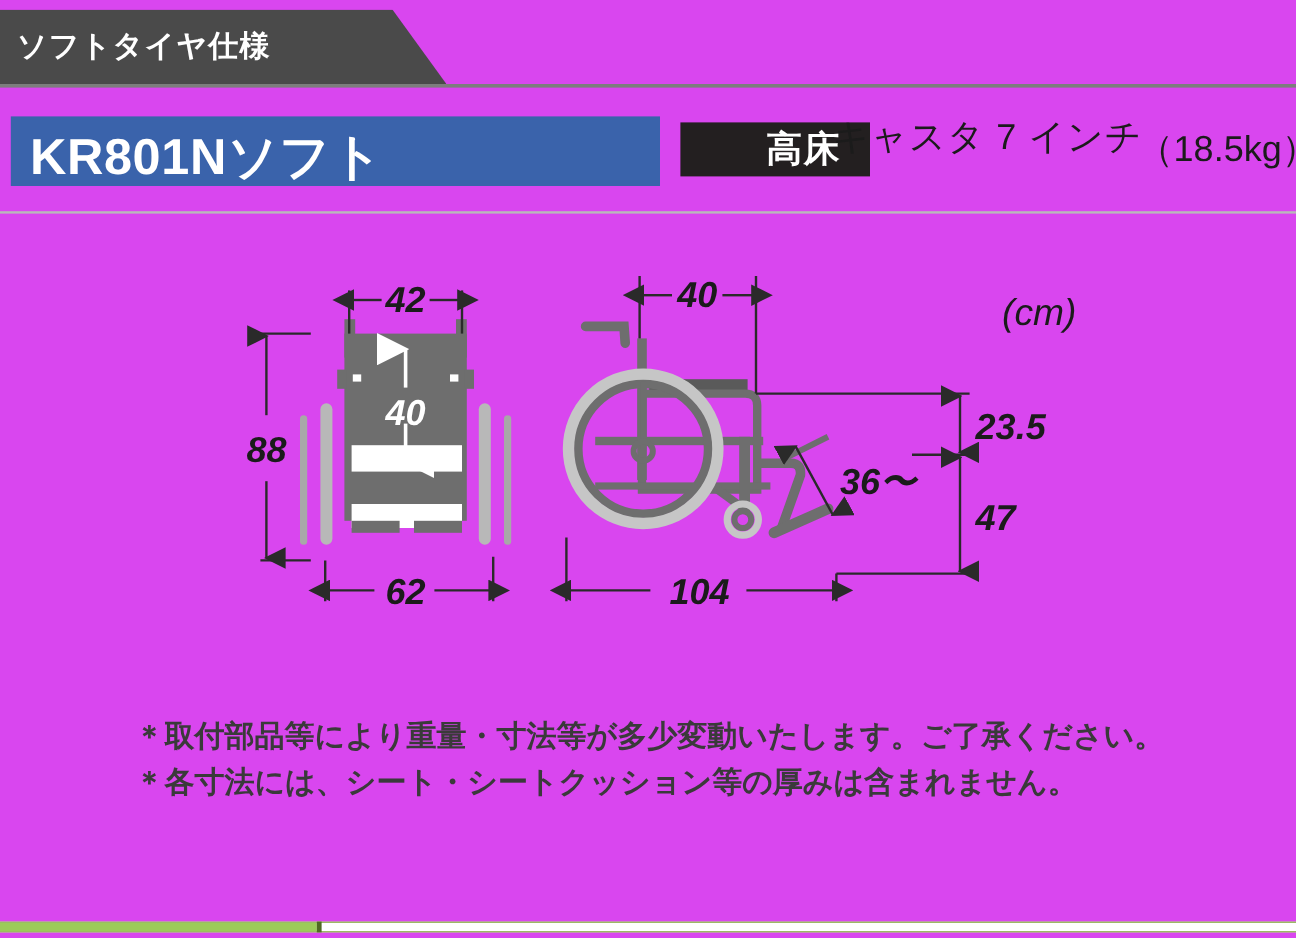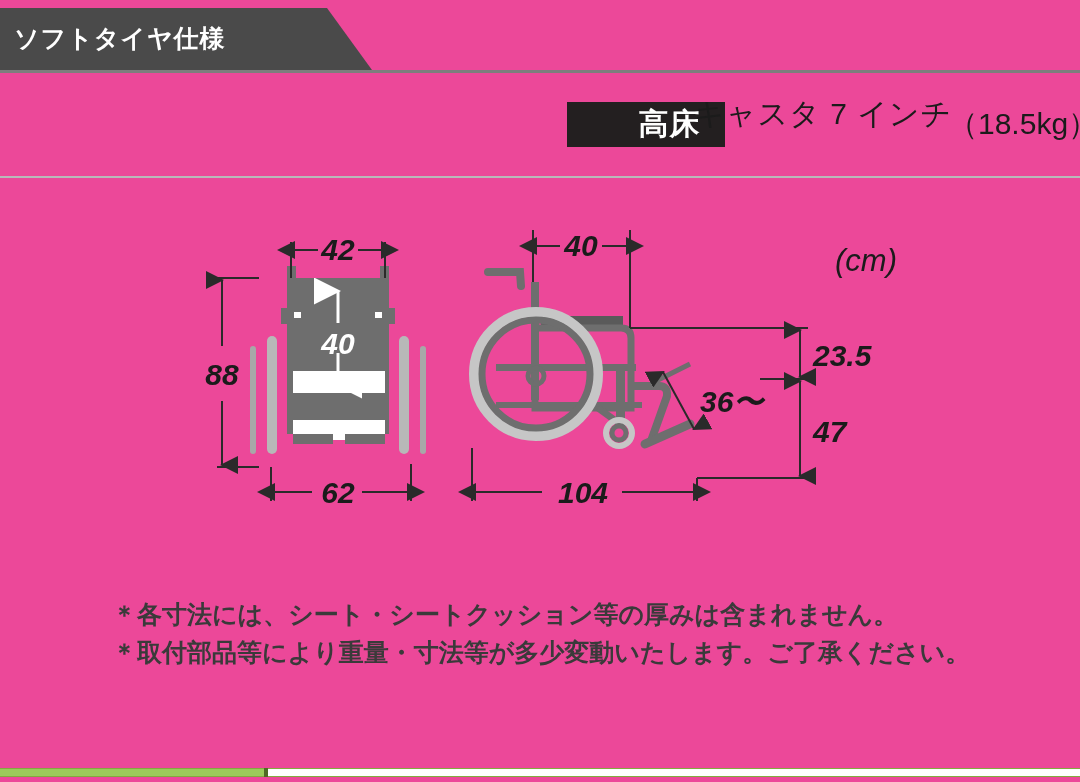--- a/index.html
+++ b/index.html
@@ -7,21 +7,21 @@
     padding: 0;
     background: #ffffff;
   }
   body {
     font-family: "Liberation Sans", "DejaVu Sans", sans-serif;
   }
   #page {
     position: relative;
     width: 1080px;
     height: 782px;
-    background: #ec4899;
+    background: #d946ef;
     overflow: hidden;
   }
 
   
   #tab-shape {
     position: absolute;
     left: 0;
     top: 8px;
     width: 380px;
     height: 62px;
@@ -197,20 +197,23 @@
 </head>
 <body>
 
 <div id="page">
 
   <div id="tab-shape"></div>
   <div id="tab-label">ソフトタイヤ仕様</div>
   <div id="tab-underline"></div>
 
   <div id="title-row">
+    <div id="model-bar">
+      <div id="model-name">KR801Nソフト</div>
+    </div>
     <div id="floor-badge">
       <span id="floor-badge-label">高床</span>
     </div>
     <div id="caster-spec">キャスタ 7 インチ</div>
     <div id="weight-spec">（18.5kg）</div>
   </div>
   <div id="title-underline"></div>
 
   <div id="diagram-area">
     <svg id="diagram-svg" width="1080" height="360" viewBox="0 0 1080 360" xmlns="http://www.w3.org/2000/svg">
@@ -335,22 +338,22 @@
         <line x1="474" y1="306" x2="542" y2="306" stroke="#2a2a2a" stroke-width="2" marker-start="url(#arrL)"></line>
         <line x1="622" y1="306" x2="695" y2="306" stroke="#2a2a2a" stroke-width="2" marker-end="url(#arrR)"></line>
         <text class="dim-text" x="583" y="317" text-anchor="middle">104</text>
       </g>
 
       <text class="unit-text" x="835" y="85">(cm)</text>
     </svg>
   </div>
 
   <div id="footnotes">
+    <div class="footnote">＊取付部品等により重量・寸法等が多少変動いたします。ご了承ください。</div>
     <div class="footnote">＊各寸法には、シート・シートクッション等の厚みは含まれません。</div>
-    <div class="footnote">＊取付部品等により重量・寸法等が多少変動いたします。ご了承ください。</div>
   </div>
 
   <div id="bottom-bar-track">
     <div id="bottom-bar-fill"></div>
     <div id="bottom-bar-knob"></div>
   </div>
 
 </div>
 
 </body></html>

